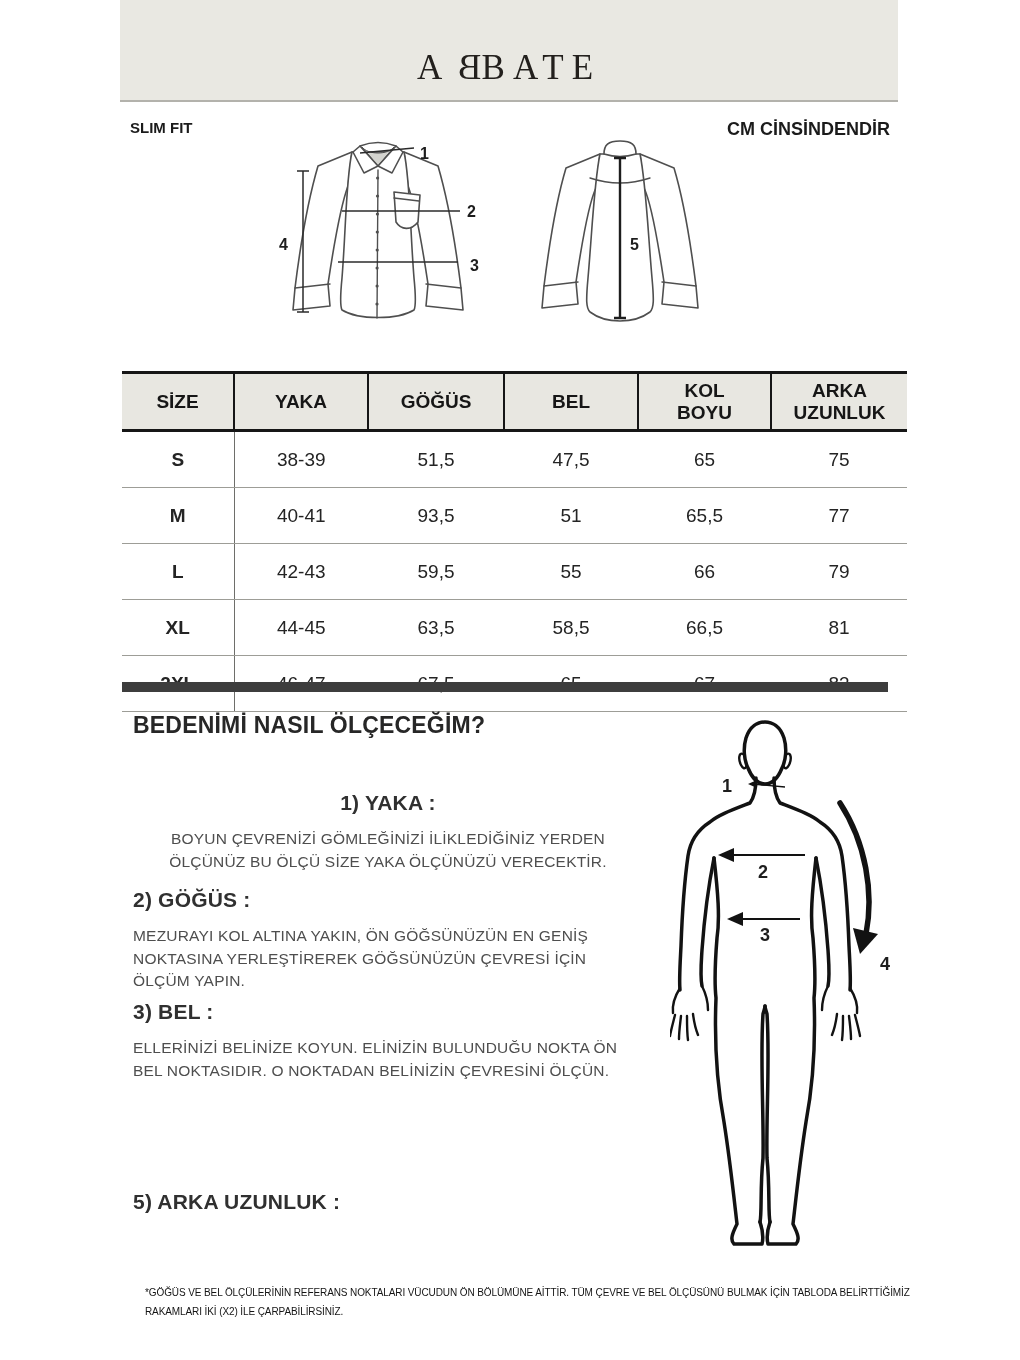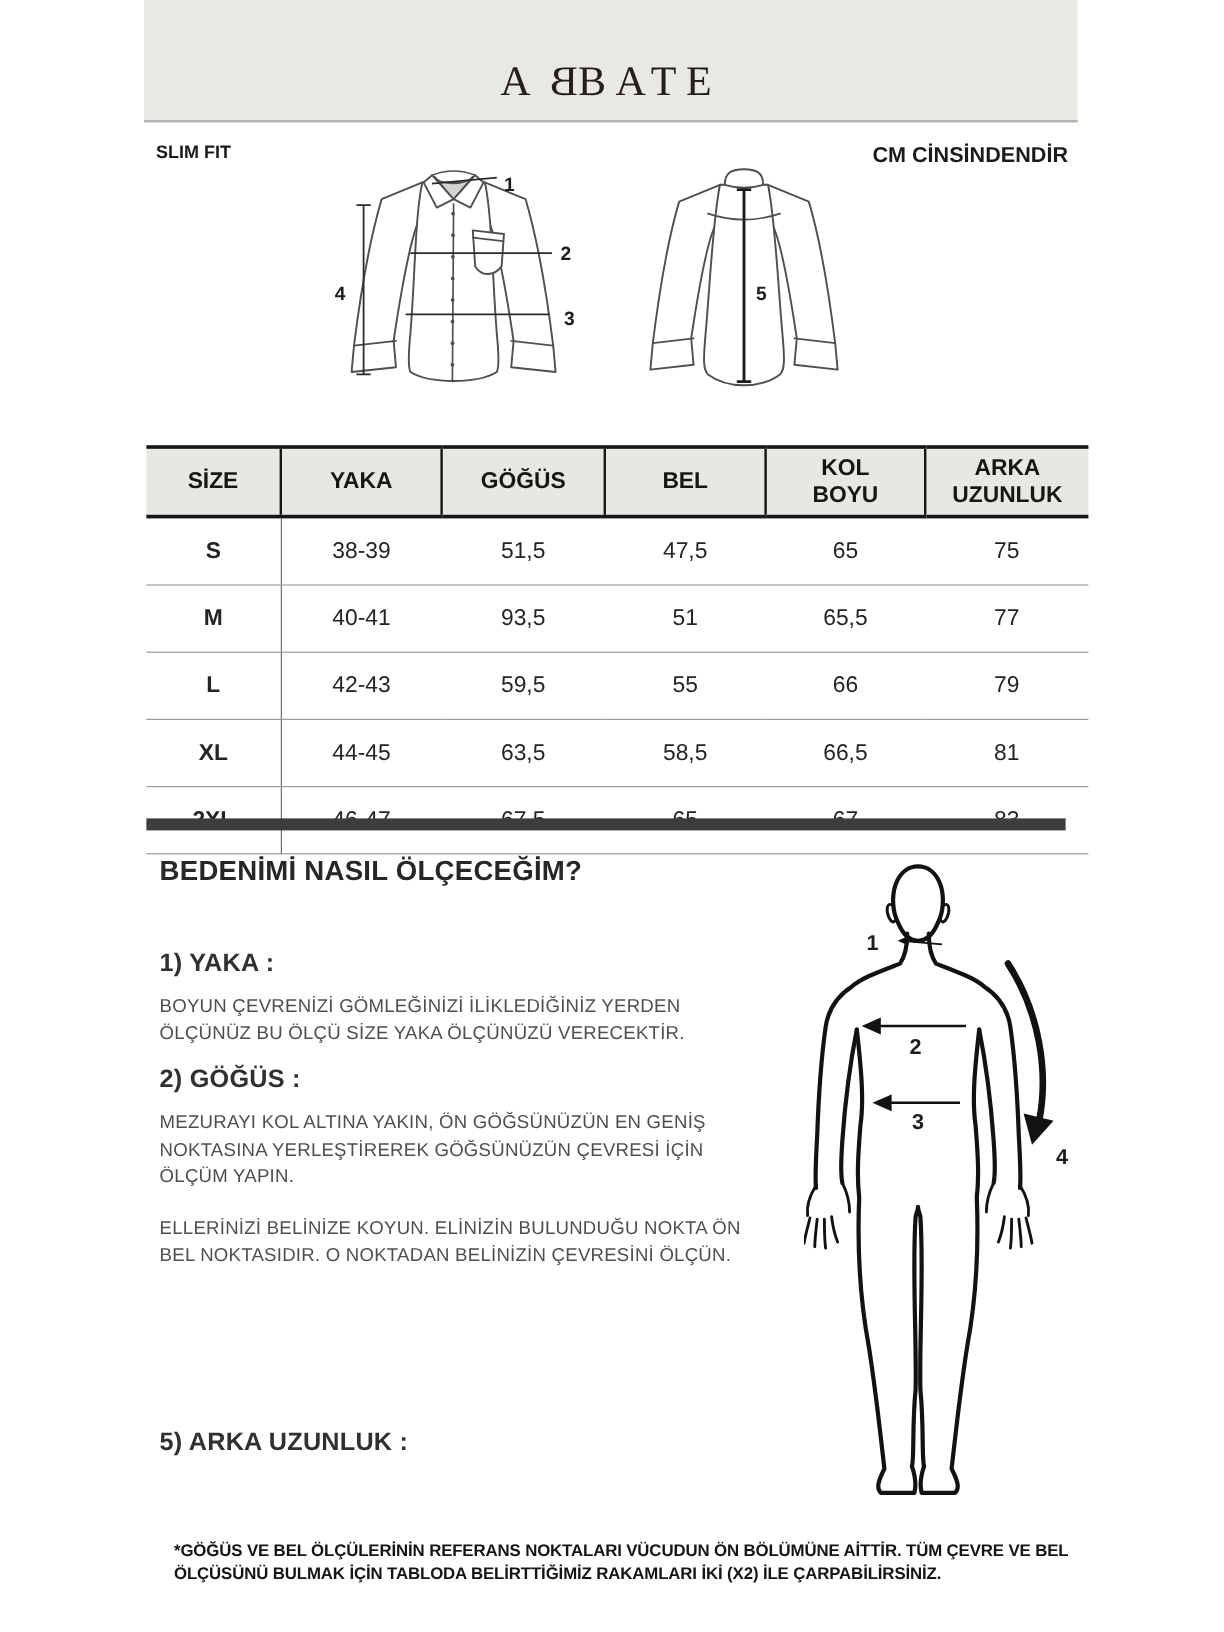--- a/index.html
+++ b/index.html
@@ -37,23 +37,23 @@
   table.sizes td{height:53px;text-align:center;vertical-align:middle;font-size:19px;color:#242424;
                  border-bottom:1px solid #9d9d97;}
   table.sizes td:first-child{font-weight:bold;border-right:1px solid #6e6e6a;}
   .thick-bar{position:absolute;left:122px;top:682px;width:766px;height:10px;background:#3d3d3d;}
 
   
   .guide-title{position:absolute;left:133px;top:712px;font-size:23px;font-weight:bold;color:#272727;letter-spacing:.2px;}
   .guide-item{position:absolute;left:133px;width:510px;}
   .guide-item h3{margin:0;font-size:21px;font-weight:bold;color:#303030;letter-spacing:.2px;}
   .guide-item p{margin:13px 0 0 0;font-size:15.5px;line-height:22.5px;color:#4e4e4e;letter-spacing:.2px;}
-  .gi-1{top:791px;} .gi-2{top:888px;} .gi-3{top:1000px;} .gi-4{top:1096px;} .gi-5{top:1190px;}
-
-  .footnote{position:absolute;left:145px;top:1283px;width:780px;font-size:14px;font-weight:bold;
+  .gi-1{top:791px;text-align:center;} .gi-2{top:888px;} .gi-3{top:1000px;} .gi-4{top:1096px;} .gi-5{top:1190px;}
+
+  .footnote{position:absolute;left:145px;top:1283px;width:780px;font-size:10px;font-weight:normal;
             color:#141414;line-height:19px;letter-spacing:-0.1px;}
 
   
   .figure-line{stroke:#121212;stroke-width:3.5;fill:none;stroke-linecap:round;stroke-linejoin:round;}
   .figure-thin{stroke:#121212;stroke-width:2.4;fill:none;stroke-linecap:round;}
   .arrow-thin{stroke:#121212;stroke-width:1.4;fill:none;}
   .arrow-mid{stroke:#121212;stroke-width:2.2;fill:none;}
   .arrow-fat{stroke:#121212;stroke-width:5.5;fill:none;stroke-linecap:round;}
   .ah{fill:#121212;stroke:none;}
   .bodynum{font-family:"Liberation Sans",sans-serif;font-size:18px;font-weight:bold;fill:#1d1d1d;}
@@ -193,20 +193,21 @@
 
   <div class="guide-item gi-1">
     <h3>1) YAKA :</h3>
     <p>BOYUN ÇEVRENİZİ GÖMLEĞİNİZİ İLİKLEDİĞİNİZ YERDEN ÖLÇÜNÜZ BU ÖLÇÜ SİZE YAKA ÖLÇÜNÜZÜ VERECEKTİR.</p>
   </div>
   <div class="guide-item gi-2">
     <h3>2) GÖĞÜS :</h3>
     <p>MEZURAYI KOL ALTINA YAKIN, ÖN GÖĞSÜNÜZÜN EN GENİŞ NOKTASINA YERLEŞTİREREK GÖĞSÜNÜZÜN ÇEVRESİ İÇİN ÖLÇÜM YAPIN.</p>
   </div>
   <div class="guide-item gi-3">
+    <h3>3) BEL :</h3>
     <p>ELLERİNİZİ BELİNİZE KOYUN. ELİNİZİN BULUNDUĞU NOKTA ÖN BEL NOKTASIDIR. O NOKTADAN BELİNİZİN ÇEVRESİNİ ÖLÇÜN.</p>
   </div>
   <div class="guide-item gi-5">
     <h3>5) ARKA UZUNLUK :</h3>
   </div>
 
   <svg class="svgbox" style="left:670px;top:718px;" width="265" height="530" viewBox="0 0 265 530">
 
     <path class="figure-line" d="M78,50 C74,42 73,30 76,20 C80,8 88,4 95,4 C102,4 110,8 114,20 C117,30 116,42 112,50 C108,60 102,66 95,66 C88,66 82,60 78,50"></path>
     <path class="figure-thin" d="M73,36 C69,34 68,41 71,47 C73,51 75,51 76,49"></path>

